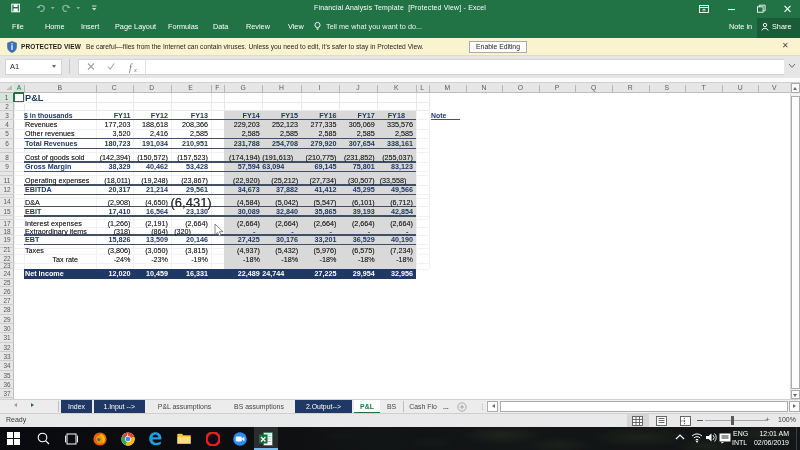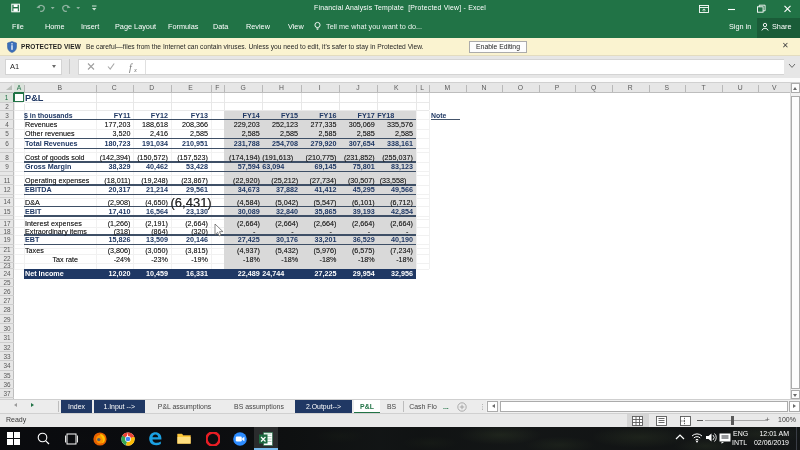--- a/index.html
+++ b/index.html
@@ -42,21 +42,21 @@
 <div class="abs" style="left:115px;top:22px;font-size:7.3px;color:#fff">Page Layout</div>
 <div class="abs" style="left:168px;top:22px;font-size:7.3px;color:#fff">Formulas</div>
 <div class="abs" style="left:213px;top:22px;font-size:7.3px;color:#fff">Data</div>
 <div class="abs" style="left:246px;top:22px;font-size:7.3px;color:#fff">Review</div>
 <div class="abs" style="left:288px;top:22px;font-size:7.3px;color:#fff">View</div>
 <svg class="abs" style="left:313px;top:21px" width="9" height="10" viewBox="0 0 9 10">
 <circle cx="4.5" cy="4" r="2.6" fill="none" stroke="#fff" stroke-width="0.9"></circle>
 <path d="M3.4 7.2 h2.2 M3.7 8.4 h1.6" stroke="#fff" stroke-width="0.8"></path>
     </svg>
 <div class="abs" style="left:326px;top:22px;font-size:7.3px;color:#eaf3ee">Tell me what you want to do...</div>
-<div class="abs" style="left:729px;top:22px;font-size:7.3px;color:#fff">Sign in</div>
+<div class="abs" style="left:729px;top:22px;font-size:7.3px;color:#fff">Note in</div>
 <div class="abs" style="left:757px;top:18px;width:43px;height:20px;background:#1a5c38"></div>
 <svg class="abs" style="left:760px;top:22px" width="10" height="9" viewBox="0 0 10 9">
 <circle cx="5" cy="3" r="1.7" fill="none" stroke="#fff" stroke-width="0.9"></circle>
 <path d="M1.8 8.5 a3.4 3.4 0 0 1 6.4 0" fill="none" stroke="#fff" stroke-width="0.9"></path>
     </svg>
 <div class="abs" style="left:772px;top:22px;font-size:7.3px;color:#fff">Share</div>
 <div class="abs" style="left:0;top:38px;width:800px;height:17.5px;background:#faf3d0;border-bottom:1px solid #e3dcc0"></div>
 <svg class="abs" style="left:7px;top:40.5px" width="10" height="12" viewBox="0 0 10 12">
 <path d="M5 0.5 L9.5 2 V6 C9.5 9 7.5 10.8 5 11.5 C2.5 10.8 0.5 9 0.5 6 V2 Z" fill="#3b6fba" stroke="#2d5a99" stroke-width="0.5"></path>
 <rect x="4.35" y="2.2" width="1.3" height="1.3" fill="#fff"></rect>
@@ -266,21 +266,21 @@
 <div class="abs" style="left:24px;top:243.9px;width:391.5px;height:1.2px;background:#3e4f66"></div>
 <div class="abs" style="left:25px;top:92.8px;font-size:9.2px;font-weight:bold;color:#1f3864;line-height:10px">P&amp;L</div>
 <div class="abs" style="left:24px;top:110.5px;width:71.5px;height:9.0px;text-align:left;font-weight:bold;font-size:6.9px;color:#1f3864;line-height:9.6px">$ in thousands</div>
 <div class="abs" style="left:95.5px;top:110.5px;width:37.5px;height:9.0px;text-align:right;padding-right:2.5px;font-weight:bold;font-size:7.2px;color:#1f3864;line-height:9.6px">FY11</div>
 <div class="abs" style="left:133px;top:110.5px;width:37.5px;height:9.0px;text-align:right;padding-right:2.5px;font-weight:bold;font-size:7.2px;color:#1f3864;line-height:9.6px">FY12</div>
 <div class="abs" style="left:170.5px;top:110.5px;width:40.0px;height:9.0px;text-align:right;padding-right:2.5px;font-weight:bold;font-size:7.2px;color:#1f3864;line-height:9.6px">FY13</div>
 <div class="abs" style="left:224px;top:110.5px;width:38.30000000000001px;height:9.0px;text-align:right;padding-right:2.5px;font-weight:bold;font-size:7.2px;color:#1f3864;line-height:9.6px">FY14</div>
 <div class="abs" style="left:262.3px;top:110.5px;width:38.30000000000001px;height:9.0px;text-align:right;padding-right:2.5px;font-weight:bold;font-size:7.2px;color:#1f3864;line-height:9.6px">FY15</div>
 <div class="abs" style="left:300.6px;top:110.5px;width:38.299999999999955px;height:9.0px;text-align:right;padding-right:2.5px;font-weight:bold;font-size:7.2px;color:#1f3864;line-height:9.6px">FY16</div>
 <div class="abs" style="left:338.9px;top:110.5px;width:38.30000000000001px;height:9.0px;text-align:right;padding-right:2.5px;font-weight:bold;font-size:7.2px;color:#1f3864;line-height:9.6px">FY17</div>
-<div class="abs" style="left:377.2px;top:110.5px;width:38.30000000000001px;height:9.0px;text-align:left;padding-right:0;font-weight:bold;font-size:7.2px;color:#1f3864;line-height:9.6px">FY18</div>
+<div class="abs" style="left:377.2px;top:110.5px;width:38.30000000000001px;height:9.0px;text-align:center;padding-right:0;font-weight:bold;font-size:7.2px;color:#1f3864;line-height:9.6px">FY18</div>
 <div class="abs" style="left:431px;top:110.5px;width:29px;height:9.0px;font-size:6.9px;font-weight:bold;color:#1f3864;border-bottom:1px solid #44546a;line-height:9.6px">Note</div>
 <div class="abs" style="left:25px;top:119.5px;width:80.5px;height:9.5px;text-align:left;text-shadow:0 0 0.45px rgba(0,0,0,0.5);font-size:7.2px;color:#262626;line-height:10.1px">Revenues</div>
 <div class="abs" style="left:95.5px;top:119.5px;width:37.5px;height:9.5px;text-align:right;padding-right:2.5px;text-shadow:0 0 0.45px rgba(0,0,0,0.5);font-size:7.2px;color:#262626;line-height:10.1px">177,203</div>
 <div class="abs" style="left:133px;top:119.5px;width:37.5px;height:9.5px;text-align:right;padding-right:2.5px;text-shadow:0 0 0.45px rgba(0,0,0,0.5);font-size:7.2px;color:#262626;line-height:10.1px">188,618</div>
 <div class="abs" style="left:170.5px;top:119.5px;width:40.0px;height:9.5px;text-align:right;padding-right:2.5px;text-shadow:0 0 0.45px rgba(0,0,0,0.5);font-size:7.2px;color:#262626;line-height:10.1px">208,366</div>
 <div class="abs" style="left:224px;top:119.5px;width:38.30000000000001px;height:9.5px;text-align:right;padding-right:2.5px;text-shadow:0 0 0.45px rgba(0,0,0,0.5);font-size:7.2px;color:#262626;line-height:10.1px">229,203</div>
 <div class="abs" style="left:262.3px;top:119.5px;width:38.30000000000001px;height:9.5px;text-align:right;padding-right:2.5px;text-shadow:0 0 0.45px rgba(0,0,0,0.5);font-size:7.2px;color:#262626;line-height:10.1px">252,123</div>
 <div class="abs" style="left:300.6px;top:119.5px;width:38.299999999999955px;height:9.5px;text-align:right;padding-right:2.5px;text-shadow:0 0 0.45px rgba(0,0,0,0.5);font-size:7.2px;color:#262626;line-height:10.1px">277,335</div>
 <div class="abs" style="left:338.9px;top:119.5px;width:38.30000000000001px;height:9.5px;text-align:right;padding-right:2.5px;text-shadow:0 0 0.45px rgba(0,0,0,0.5);font-size:7.2px;color:#262626;line-height:10.1px">305,069</div>
 <div class="abs" style="left:377.2px;top:119.5px;width:38.30000000000001px;height:9.5px;text-align:right;padding-right:2.5px;text-shadow:0 0 0.45px rgba(0,0,0,0.5);font-size:7.2px;color:#262626;line-height:10.1px">335,576</div>
@@ -361,21 +361,21 @@
 <div class="abs" style="left:133px;top:219.5px;width:37.5px;height:8.0px;text-align:right;padding-right:2.5px;text-shadow:0 0 0.45px rgba(0,0,0,0.5);font-size:7.2px;color:#262626;line-height:8.6px">(2,191)</div>
 <div class="abs" style="left:170.5px;top:219.5px;width:40.0px;height:8.0px;text-align:right;padding-right:2.5px;text-shadow:0 0 0.45px rgba(0,0,0,0.5);font-size:7.2px;color:#262626;line-height:8.6px">(2,664)</div>
 <div class="abs" style="left:224px;top:219.5px;width:38.30000000000001px;height:8.0px;text-align:right;padding-right:2.5px;text-shadow:0 0 0.45px rgba(0,0,0,0.5);font-size:7.2px;color:#262626;line-height:8.6px">(2,664)</div>
 <div class="abs" style="left:262.3px;top:219.5px;width:38.30000000000001px;height:8.0px;text-align:right;padding-right:2.5px;text-shadow:0 0 0.45px rgba(0,0,0,0.5);font-size:7.2px;color:#262626;line-height:8.6px">(2,664)</div>
 <div class="abs" style="left:300.6px;top:219.5px;width:38.299999999999955px;height:8.0px;text-align:right;padding-right:2.5px;text-shadow:0 0 0.45px rgba(0,0,0,0.5);font-size:7.2px;color:#262626;line-height:8.6px">(2,664)</div>
 <div class="abs" style="left:338.9px;top:219.5px;width:38.30000000000001px;height:8.0px;text-align:right;padding-right:2.5px;text-shadow:0 0 0.45px rgba(0,0,0,0.5);font-size:7.2px;color:#262626;line-height:8.6px">(2,664)</div>
 <div class="abs" style="left:377.2px;top:219.5px;width:38.30000000000001px;height:8.0px;text-align:right;padding-right:2.5px;text-shadow:0 0 0.45px rgba(0,0,0,0.5);font-size:7.2px;color:#262626;line-height:8.6px">(2,664)</div>
 <div class="abs" style="left:25px;top:227.5px;width:80.5px;height:7.5px;text-align:left;text-shadow:0 0 0.45px rgba(0,0,0,0.5);font-size:7.2px;color:#262626;line-height:8.1px">Extraordinary items</div>
 <div class="abs" style="left:95.5px;top:227.5px;width:37.5px;height:7.5px;text-align:right;padding-right:2.5px;text-shadow:0 0 0.45px rgba(0,0,0,0.5);font-size:7.2px;color:#262626;line-height:8.1px">(318)</div>
 <div class="abs" style="left:133px;top:227.5px;width:37.5px;height:7.5px;text-align:right;padding-right:2.5px;text-shadow:0 0 0.45px rgba(0,0,0,0.5);font-size:7.2px;color:#262626;line-height:8.1px">(864)</div>
-<div class="abs" style="left:179px;top:227.5px;width:40.0px;height:7.5px;text-align:right;padding-right:11px;text-shadow:0 0 0.45px rgba(0,0,0,0.5);font-size:7.2px;color:#262626;line-height:8.1px">(320)</div>
+<div class="abs" style="left:162px;top:227.5px;width:40.0px;height:7.5px;text-align:right;padding-right:11px;text-shadow:0 0 0.45px rgba(0,0,0,0.5);font-size:7.2px;color:#262626;line-height:8.1px">(320)</div>
 <div class="abs" style="left:224px;top:227.5px;width:38.30000000000001px;height:7.5px;text-align:right;padding-right:7px;text-shadow:0 0 0.45px rgba(0,0,0,0.5);font-size:7.2px;color:#262626;line-height:8.1px">-</div>
 <div class="abs" style="left:262.3px;top:227.5px;width:38.30000000000001px;height:7.5px;text-align:right;padding-right:7px;text-shadow:0 0 0.45px rgba(0,0,0,0.5);font-size:7.2px;color:#262626;line-height:8.1px">-</div>
 <div class="abs" style="left:300.6px;top:227.5px;width:38.299999999999955px;height:7.5px;text-align:right;padding-right:7px;text-shadow:0 0 0.45px rgba(0,0,0,0.5);font-size:7.2px;color:#262626;line-height:8.1px">-</div>
 <div class="abs" style="left:338.9px;top:227.5px;width:38.30000000000001px;height:7.5px;text-align:right;padding-right:7px;text-shadow:0 0 0.45px rgba(0,0,0,0.5);font-size:7.2px;color:#262626;line-height:8.1px">-</div>
 <div class="abs" style="left:377.2px;top:227.5px;width:38.30000000000001px;height:7.5px;text-align:right;padding-right:7px;text-shadow:0 0 0.45px rgba(0,0,0,0.5);font-size:7.2px;color:#262626;line-height:8.1px">-</div>
 <div class="abs" style="left:25px;top:235.0px;width:80.5px;height:9.5px;text-align:left;font-weight:bold;font-size:7.2px;color:#1f3864;line-height:10.1px">EBT</div>
 <div class="abs" style="left:95.5px;top:235.0px;width:37.5px;height:9.5px;text-align:right;padding-right:2.5px;font-weight:bold;font-size:7.2px;color:#1f3864;line-height:10.1px">15,826</div>
 <div class="abs" style="left:133px;top:235.0px;width:37.5px;height:9.5px;text-align:right;padding-right:2.5px;font-weight:bold;font-size:7.2px;color:#1f3864;line-height:10.1px">13,509</div>
 <div class="abs" style="left:170.5px;top:235.0px;width:40.0px;height:9.5px;text-align:right;padding-right:2.5px;font-weight:bold;font-size:7.2px;color:#1f3864;line-height:10.1px">20,146</div>
 <div class="abs" style="left:224px;top:235.0px;width:38.30000000000001px;height:9.5px;text-align:right;padding-right:2.5px;font-weight:bold;font-size:7.2px;color:#1f3864;line-height:10.1px">27,425</div>

